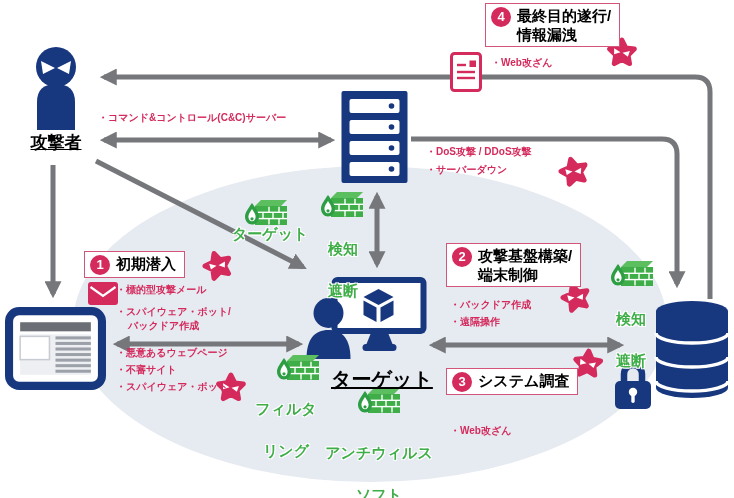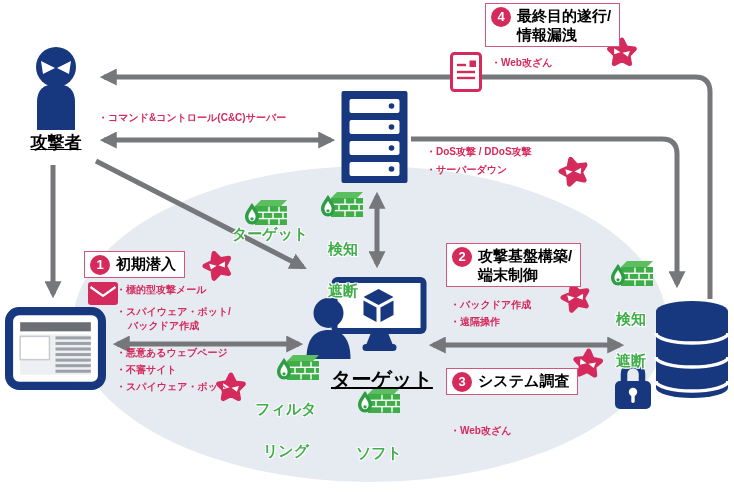--- a/index.html
+++ b/index.html
@@ -289,16 +289,17 @@
   </div>
   <div class="abs lbl-green" style="left:608px;top:286px;width:46px">
     <span>検知</span>
       <span>遮断</span>
   </div>
   <div class="abs lbl-green" style="left:253px;top:376px;width:66px">
     <span>フィルタ</span>
       <span>リング</span>
   </div>
   <div class="abs lbl-green" style="left:323px;top:420px;width:112px">
+    <span>アンチウィルス</span>
       <span>ソフト</span>
   </div>
 
 </div>
 
 </body></html>

